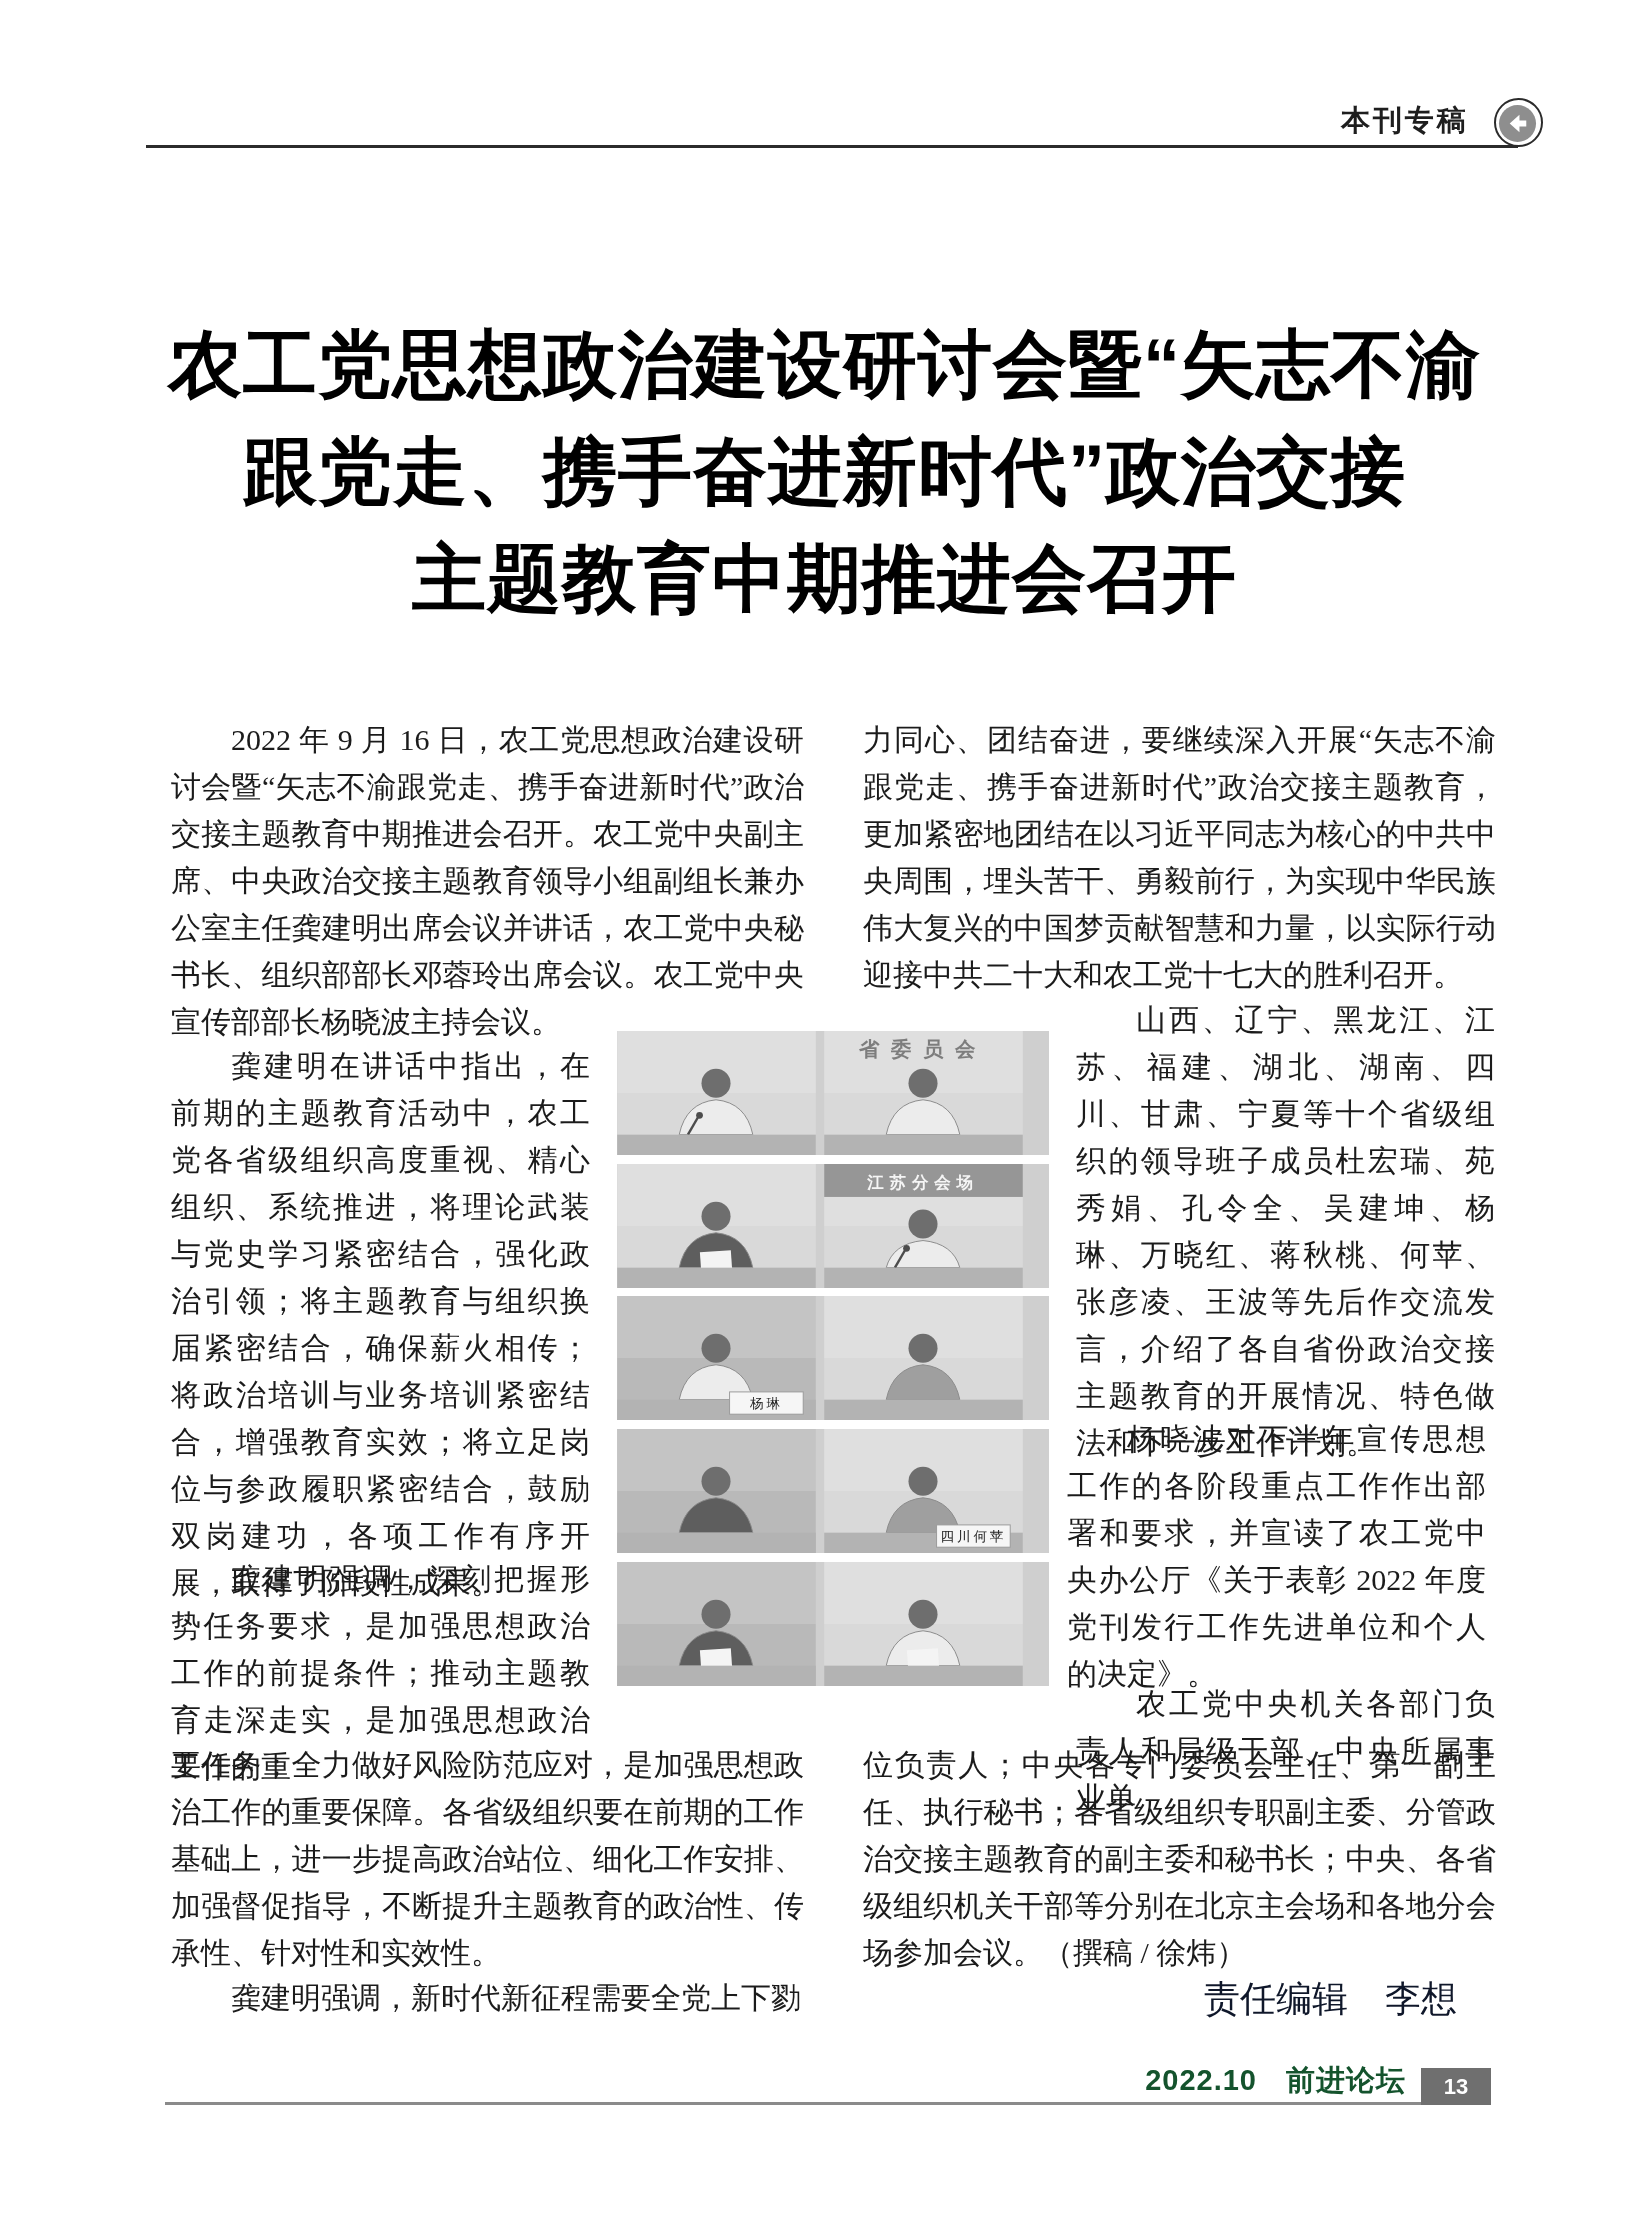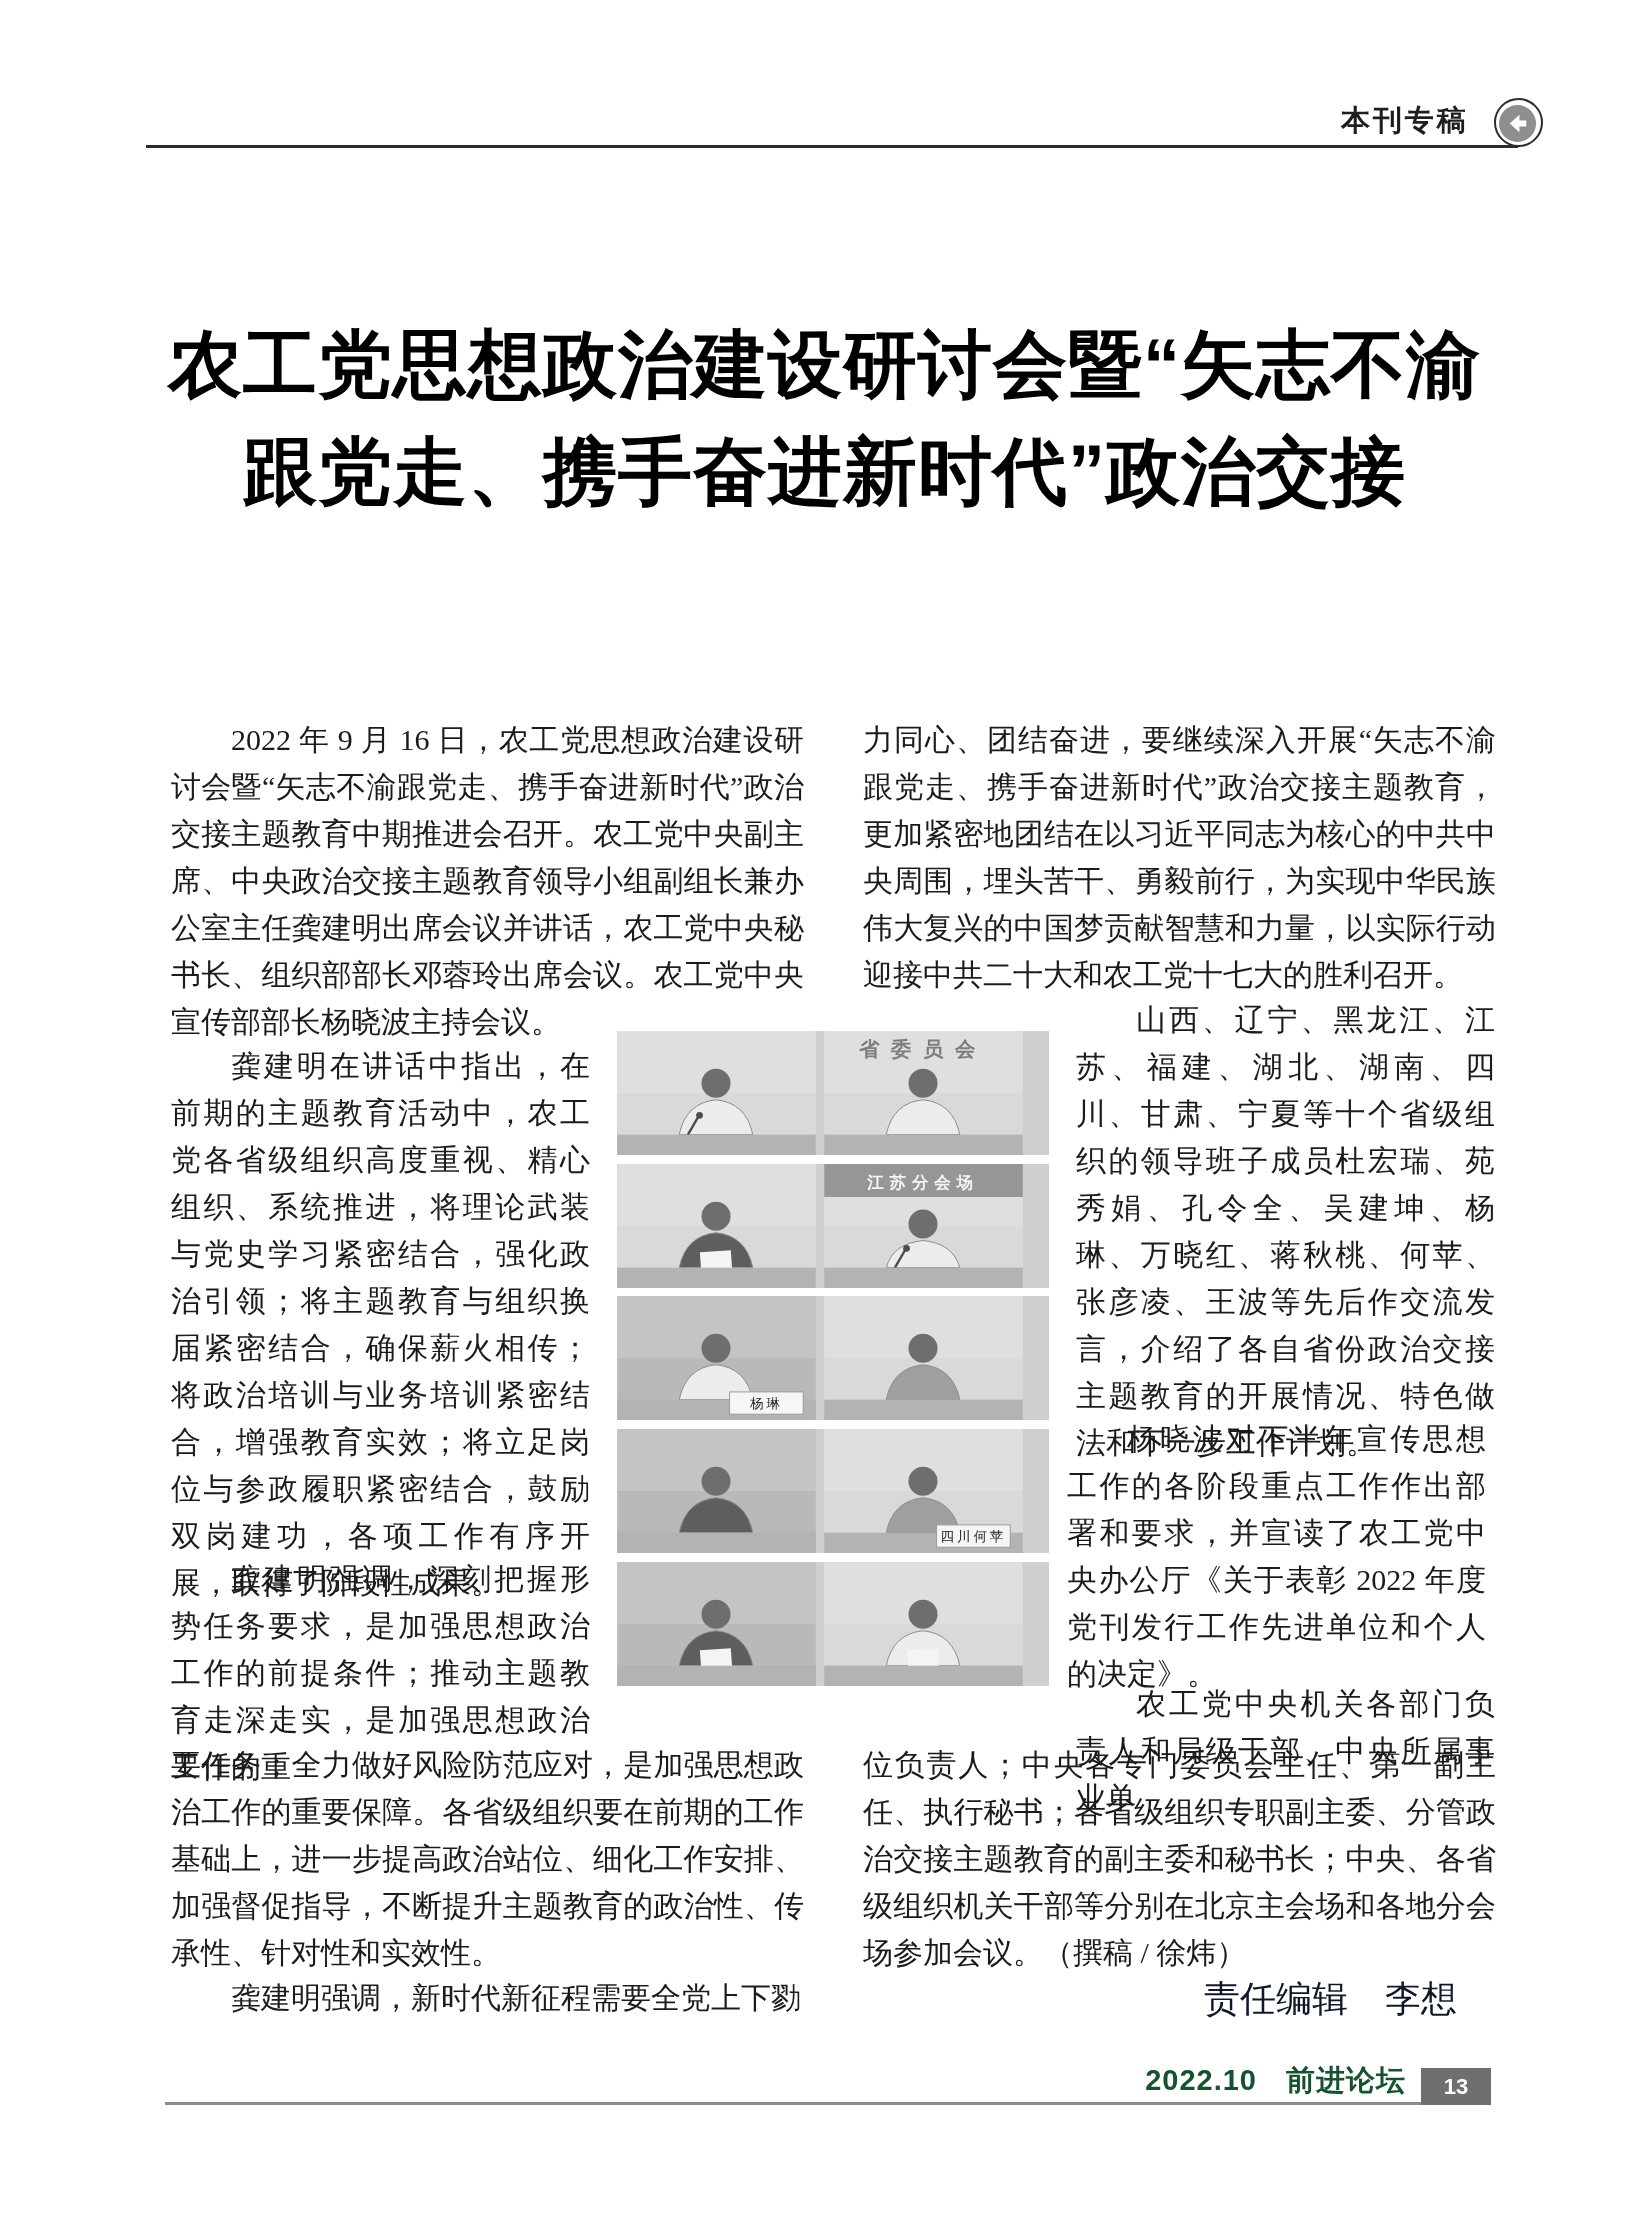--- a/index.html
+++ b/index.html
@@ -54,20 +54,21 @@
     <svg width="39" height="39" viewBox="0 0 40 40">
       <circle cx="20" cy="20" r="19" fill="#8e8e8e"></circle>
       <path d="M22 11 L12 20 L22 29 L22 23 L29 23 L29 17 L22 17 Z" fill="#ffffff"></path>
     </svg>
   </span>
   <div class="hdr-line"></div>
 
   <div class="title">
     <div>农工党思想政治建设研讨会暨“矢志不渝</div>
     <div>跟党走、携手奋进新时代”政治交接</div>
+    <div>主题教育中期推进会召开</div>
   </div>
 
   <div class="tb indent" style="left:171px;top:716px;width:633px;">2022 年 9 月 16 日，农工党思想政治建设研讨会暨“矢志不渝跟党走、携手奋进新时代”政治交接主题教育中期推进会召开。农工党中央副主席、中央政治交接主题教育领导小组副组长兼办公室主任龚建明出席会议并讲话，农工党中央秘书长、组织部部长邓蓉玲出席会议。农工党中央宣传部部长杨晓波主持会议。</div>
   <div class="tb indent" style="left:171px;top:1042px;width:419px;">龚建明在讲话中指出，在前期的主题教育活动中，农工党各省级组织高度重视、精心组织、系统推进，将理论武装与党史学习紧密结合，强化政治引领；将主题教育与组织换届紧密结合，确保薪火相传；将政治培训与业务培训紧密结合，增强教育实效；将立足岗位与参政履职紧密结合，鼓励双岗建功，各项工作有序开展，取得了阶段性成果。</div>
   <div class="tb indent" style="left:171px;top:1555px;width:419px;">龚建明强调，深刻把握形势任务要求，是加强思想政治工作的前提条件；推动主题教育走深走实，是加强思想政治工作的重</div>
   <div class="tb" style="left:171px;top:1741px;width:633px;">要任务；全力做好风险防范应对，是加强思想政治工作的重要保障。各省级组织要在前期的工作基础上，进一步提高政治站位、细化工作安排、加强督促指导，不断提升主题教育的政治性、传承性、针对性和实效性。</div>
   <div class="tb indent" style="left:171px;top:1974px;width:633px;">龚建明强调，新时代新征程需要全党上下勠</div>
 
   <div class="tb" style="left:863px;top:716px;width:633px;">力同心、团结奋进，要继续深入开展“矢志不渝跟党走、携手奋进新时代”政治交接主题教育，更加紧密地团结在以习近平同志为核心的中共中央周围，埋头苦干、勇毅前行，为实现中华民族伟大复兴的中国梦贡献智慧和力量，以实际行动迎接中共二十大和农工党十七大的胜利召开。</div>
   <div class="tb indent" style="left:1076px;top:996px;width:419px;">山西、辽宁、黑龙江、江苏、福建、湖北、湖南、四川、甘肃、宁夏等十个省级组织的领导班子成员杜宏瑞、苑秀娟、孔令全、吴建坤、杨琳、万晓红、蒋秋桃、何苹、张彦凌、王波等先后作交流发言，介绍了各自省份政治交接主题教育的开展情况、特色做法和下一步工作计划。</div>

